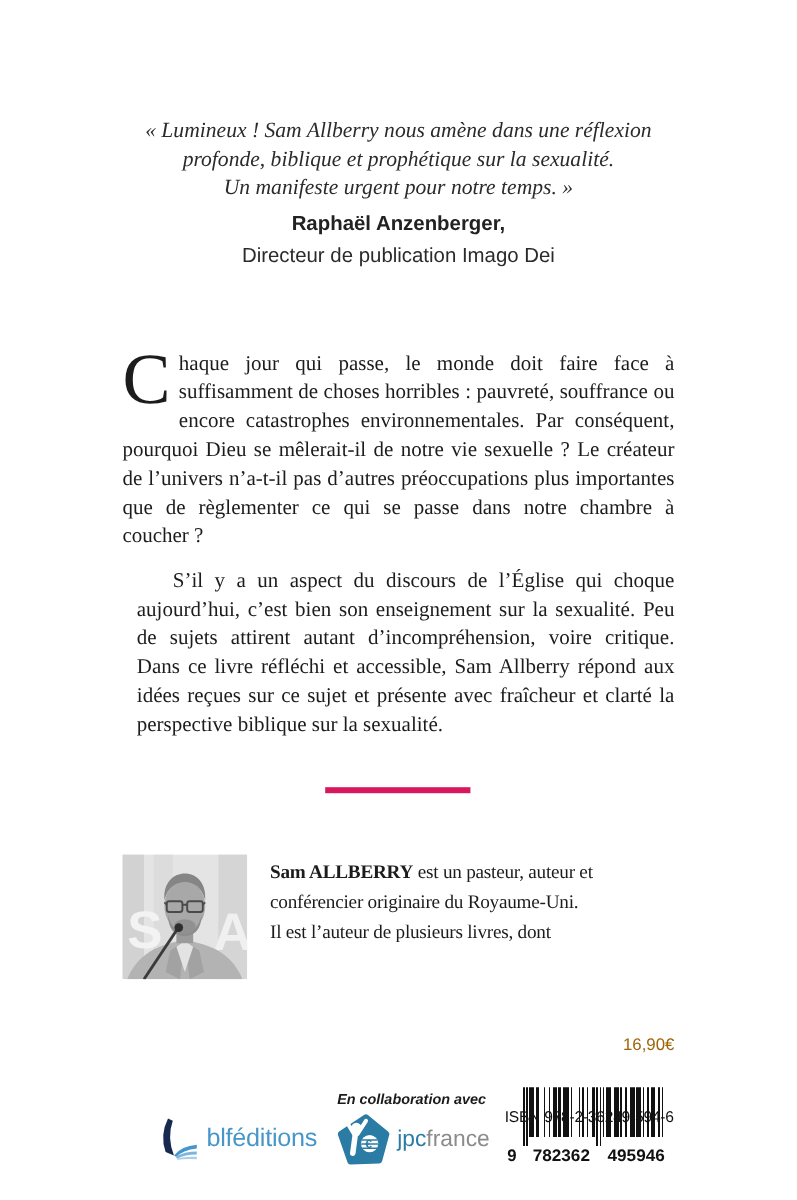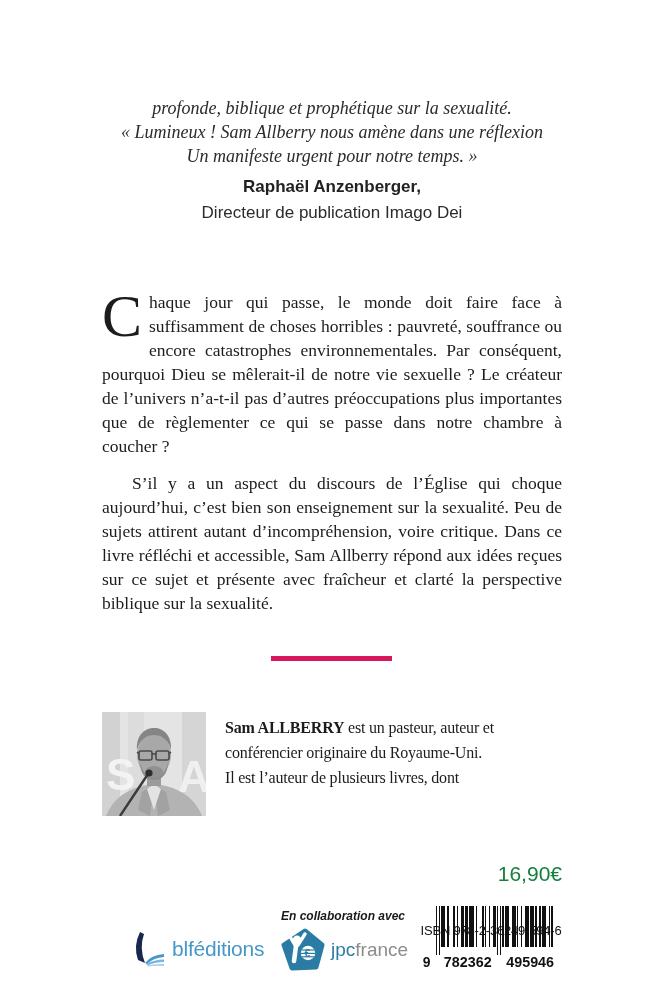--- a/index.html
+++ b/index.html
@@ -11,33 +11,33 @@
   .quote-block{position:absolute;top:96px;left:0;width:100%;text-align:center;
     font-style:italic;font-size:18px;line-height:24px;color:#2b2b2b;}
   .attr-name{position:absolute;top:177px;left:0;width:100%;text-align:center;
     font-family:"Liberation Sans",sans-serif;font-weight:bold;font-size:17px;color:#222;}
   .attr-role{position:absolute;top:203px;left:0;width:100%;text-align:center;
     font-family:"Liberation Sans",sans-serif;font-size:17px;color:#2b2b2b;}
   
   .body-text{position:absolute;top:290px;left:102px;width:460px;
     font-size:17.5px;line-height:24px;text-align:justify;color:#1c1c1c;}
   .dropcap{float:left;font-size:60px;line-height:46px;padding:3px 7px 0 0;color:#1c1c1c;}
-  .para2{margin-top:13px;text-indent:30px;}
+  .para2{margin-top:13px;text-indent:30px;margin-left:12px;}
   
   .divider{position:absolute;top:656px;left:271px;width:121px;height:5px;
     background:var(--divider-pink,#D8175C);}
   
   .author-row{position:absolute;top:712px;left:102px;display:flex;}
   .author-photo{width:104px;height:104px;flex:0 0 auto;}
   .author-bio{margin-left:19px;padding-top:3px;font-size:16px;line-height:25px;
     letter-spacing:-0.2px;white-space:nowrap;}
   .author-bio b{font-weight:bold;}
   
   .price{position:absolute;top:862px;right:102px;font-family:"Liberation Sans",sans-serif;
-    font-size:21px;color:#15803d;}
+    font-size:14px;color:#a16207;}
   .isbn{position:absolute;top:923px;right:102px;width:142px;text-align:center;
     font-family:"Liberation Sans",sans-serif;font-size:13px;letter-spacing:-0.2px;
     white-space:nowrap;color:#111;}
   .barcode{position:absolute;top:906px;right:102px;width:142px;height:64px;}
   
   .collab{position:absolute;top:909px;left:243px;width:200px;text-align:center;
     font-family:"Liberation Sans",sans-serif;font-style:italic;font-weight:bold;
     font-size:12px;color:#1a1a1a;}
   .blf-logo{position:absolute;top:931px;left:130px;display:flex;align-items:center;}
   .blf-text{font-family:"Liberation Sans",sans-serif;font-size:21px;letter-spacing:-0.2px;
@@ -46,22 +46,22 @@
   .jpc-text{font-family:"Liberation Sans",sans-serif;font-size:19px;margin-left:6px;}
   .jpc-text .jpc{font-weight:normal;color:var(--jpc-blue,#2B7CA4);}
   .jpc-text .france{color:var(--jpc-gray,#8C8C8C);}
 </style>
 </head>
 <body>
 
 <div class="page">
 
   <div class="quote-block">
+    <div>«&nbsp;Lumineux&nbsp;! Sam Allberry nous amène dans une réflexion</div>
     <div>profonde, biblique et prophétique sur la sexualité.</div>
-    <div>«&nbsp;Lumineux&nbsp;! Sam Allberry nous amène dans une réflexion</div>
     <div>Un manifeste urgent pour notre temps.&nbsp;»</div>
   </div>
   <div class="attr-name">Raphaël Anzenberger,</div>
   <div class="attr-role">Directeur de publication Imago Dei</div>
 
   <div class="body-text">
     <p style="margin:0">
       <span class="dropcap">C</span><span>haque jour qui passe, le monde doit faire face à suffisamment de choses horribles&nbsp;: pauvreté, souffrance ou encore catastrophes environnementales. Par conséquent, pourquoi Dieu se mêlerait-il de notre vie sexuelle&nbsp;? Le créateur de l’univers n’a-t-il pas d’autres préoccupations plus importantes que de règlementer ce qui se passe dans notre chambre à coucher&nbsp;?</span>
     </p>
     <p class="para2">S’il y a un aspect du discours de l’Église qui choque aujourd’hui, c’est bien son enseignement sur la sexualité. Peu de sujets attirent autant d’incompréhension, voire critique. Dans ce livre réfléchi et accessible, Sam Allberry répond aux idées reçues sur ce sujet et présente avec fraîcheur et clarté la perspective biblique sur la sexualité.</p>

